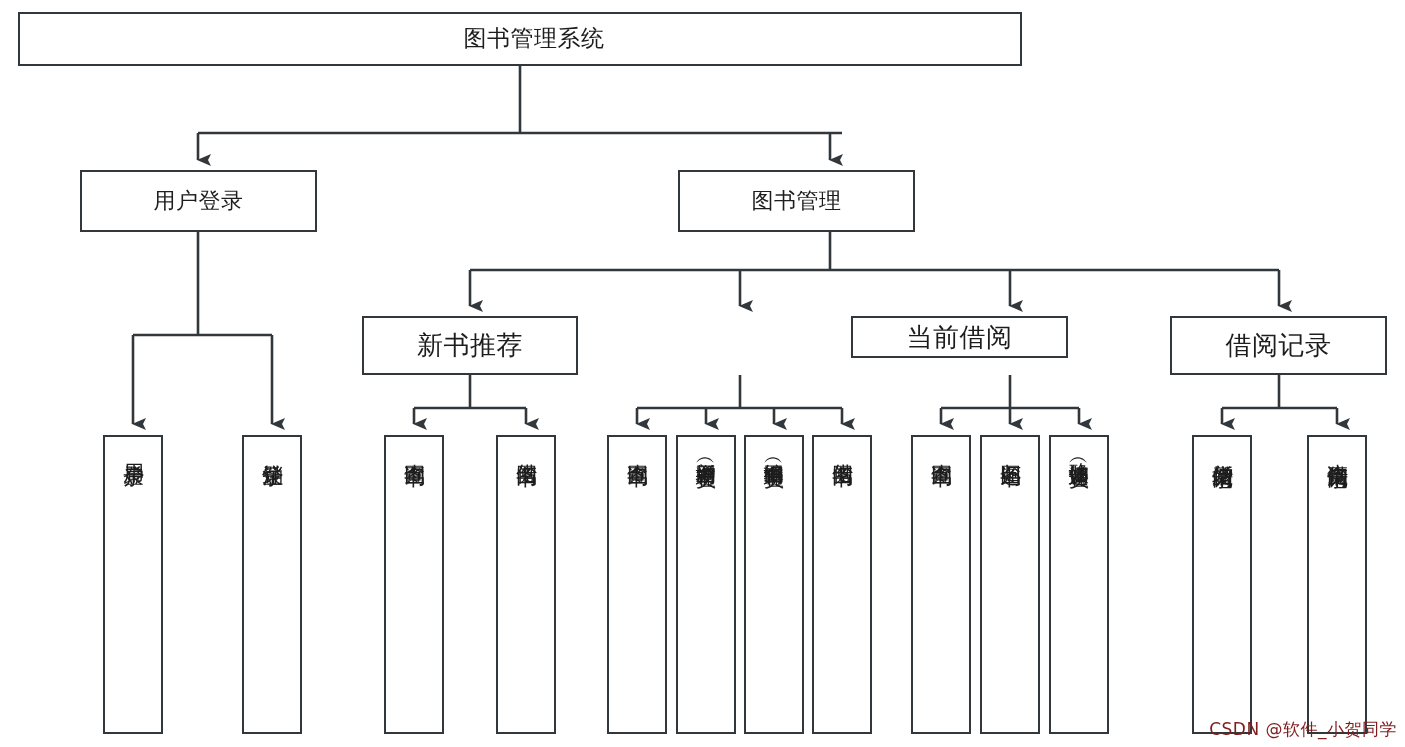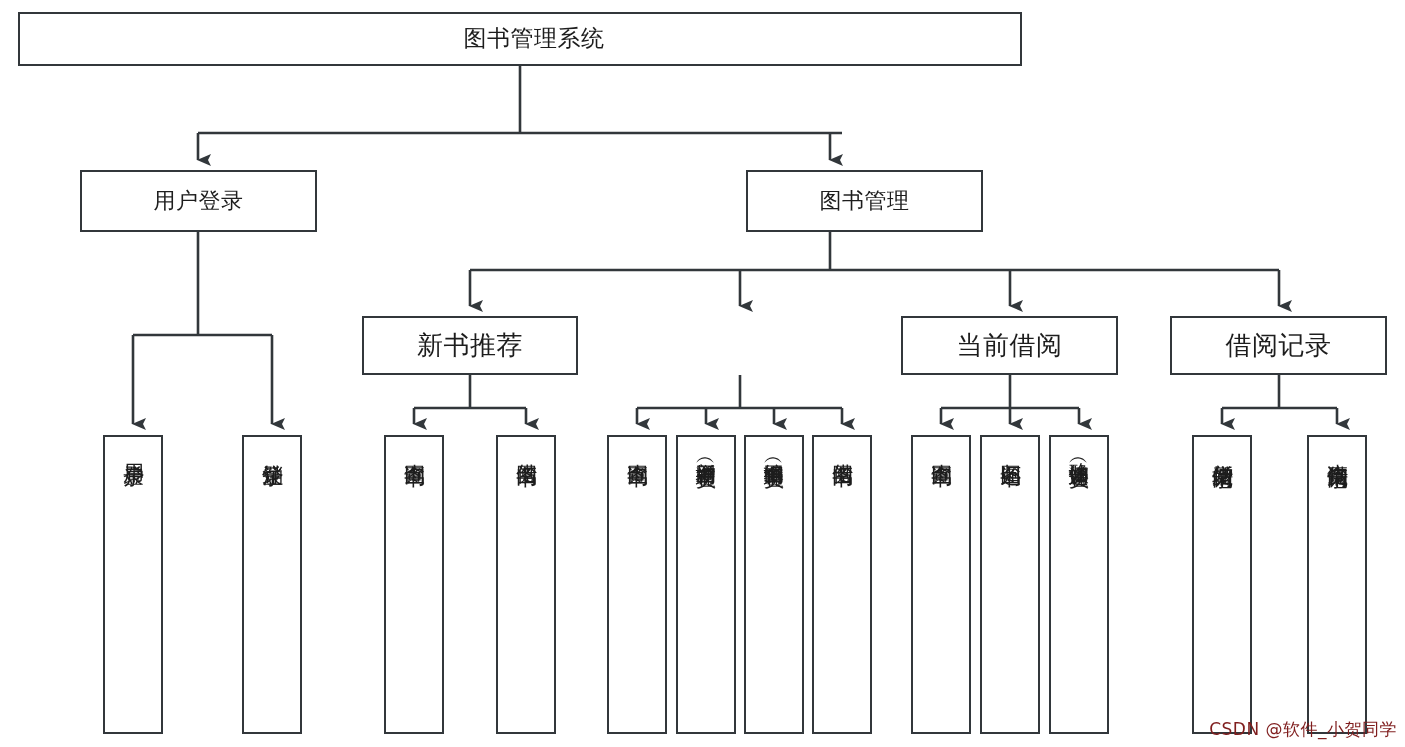--- a/index.html
+++ b/index.html
@@ -130,28 +130,28 @@
     </g>
   </svg>
 
   <div class="node-box node-root" style="left:18px; top:12px; width:1004px; height:54px;padding-left:28px;">
     <span class="node-label">图书管理系统</span>
   </div>
 
   <div class="node-box node-l2" style="left:80px; top:170px; width:237px; height:62px;">
     <span class="node-label">用户登录</span>
   </div>
-  <div class="node-box node-l2" style="left:746px; top:170px; width:237px; height:62px;">
+  <div class="node-box node-l2" style="left:678px; top:170px; width:237px; height:62px;">
     <span class="node-label">图书管理</span>
   </div>
 
   <div class="node-box node-l3" style="left:362px; top:316px; width:216px; height:59px;">
     <span class="node-label">新书推荐</span>
   </div>
-  <div class="node-box node-l3" style="left:901px; top:316px; width:217px; height:59px;align-items:center;">
+  <div class="node-box node-l3" style="left:851px; top:316px; width:217px; height:42px;align-items:center;">
     <span class="node-label">当前借阅</span>
   </div>
   <div class="node-box node-l3" style="left:1170px; top:316px; width:217px; height:59px;">
     <span class="node-label">借阅记录</span>
   </div>
 
   <div class="node-box node-leaf" style="left:103px; top:435px; width:60px; height:299px;">
     <span class="node-label">用户登录</span>
   </div>
   <div class="node-box node-leaf" style="left:242px; top:435px; width:60px; height:299px;">

